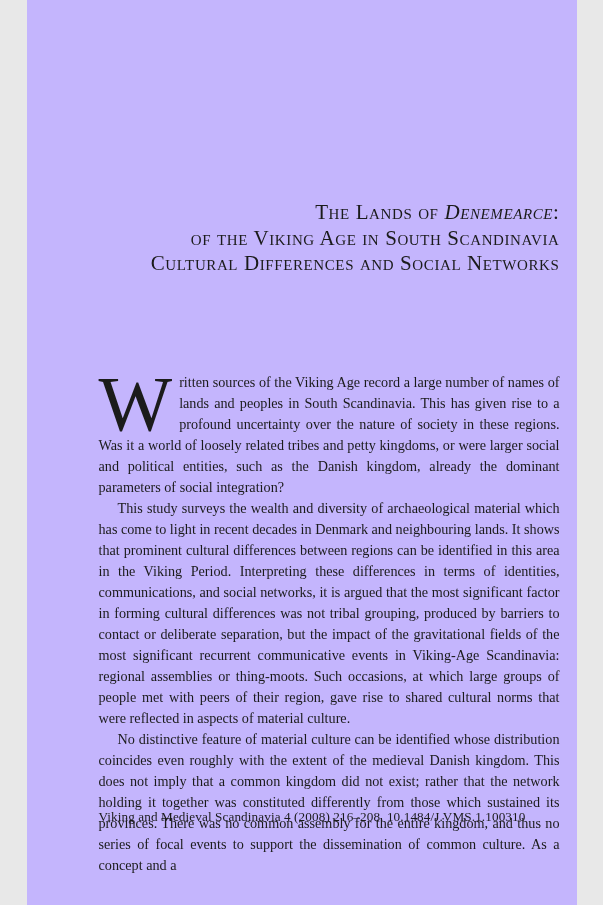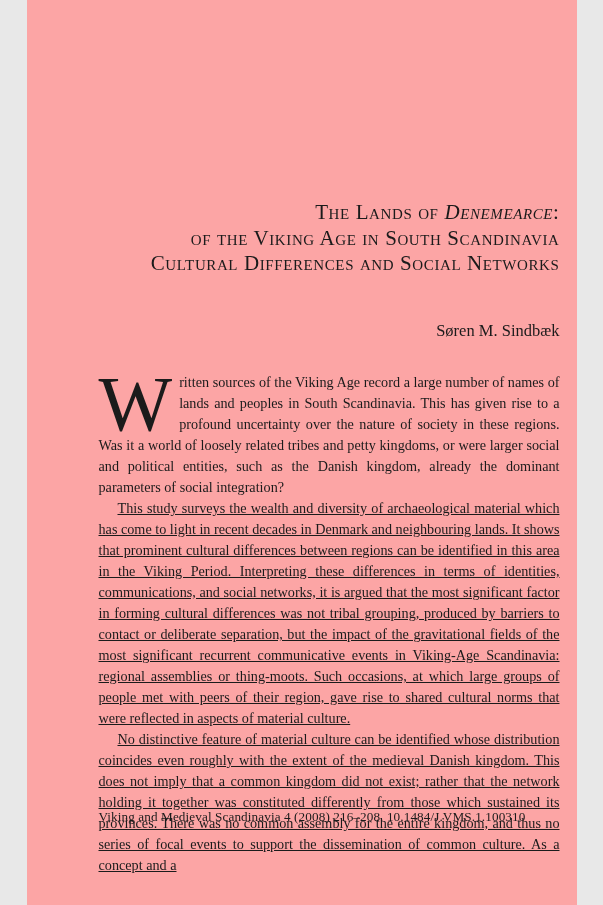--- a/index.html
+++ b/index.html
@@ -1,21 +1,21 @@
 <!DOCTYPE html>
 <html><head>
 <meta charset="utf-8">
 <style>
   html, body { margin: 0; padding: 0; background: #e8e8e8; }
   .page {
     position: relative;
     width: 550px;
     height: 905px;
     margin: 0 auto;
-    background: #fca5a5;
+    background: #c4b5fd;
     font-family: "Liberation Serif", serif;
     color: #1b1b1b;
     overflow: hidden;
   }
   .title-block {
     position: absolute;
     top: 200px;
     left: 72px;
     width: 461px;
     text-align: right;
@@ -37,21 +37,21 @@
   .body-text {
     position: absolute;
     top: 372px;
     left: 72px;
     width: 461px;
     font-size: 14.2px;
     line-height: 21px;
     text-align: justify;
   }
   .body-text p { margin: 0; }
-  .para-indent { text-indent: 19px; text-decoration: underline; }
+  .para-indent { text-indent: 19px; }
   .dropcap {
     float: left;
     font-size: 78px;
     line-height: 58px;
     margin: 3px 7px 0 0;
   }
   .footer {
     position: absolute;
     top: 809px;
     left: 72px;
@@ -65,21 +65,20 @@
 <body>
 
 <div class="page">
 
   <header class="title-block">
     <div><span>The Lands of </span><span class="title-italic">Denemearce</span><span>:</span></div>
     <div>of the Viking Age in South Scandinavia</div>
     <div>Cultural Differences and Social Networks</div>
   </header>
 
-  <div class="author">Søren M. Sindbæk</div>
 
   <main class="body-text">
     <p><span class="dropcap">W</span><span>ritten sources of the Viking Age record a large number of names of lands and peoples in South Scandinavia. This has given rise to a profound uncertainty over the nature of society in these regions. Was it a world of loosely related tribes and petty kingdoms, or were larger social and political entities, such as the Danish kingdom, already the dominant parameters of social integration?</span></p>
     <p class="para-indent">This study surveys the wealth and diversity of archaeological material which has come to light in recent decades in Denmark and neighbouring lands. It shows that prominent cultural differences between regions can be identified in this area in the Viking Period. Interpreting these differences in terms of identities, communications, and social networks, it is argued that the most significant factor in forming cultural differences was not tribal grouping, produced by barriers to contact or deliberate separation, but the impact of the gravitational fields of the most significant recurrent communicative events in Viking-Age Scandinavia: regional assemblies or thing-moots. Such occasions, at which large groups of people met with peers of their region, gave rise to shared cultural norms that were reflected in aspects of material culture.</p>
     <p class="para-indent">No distinctive feature of material culture can be identified whose distribution coincides even roughly with the extent of the medieval Danish kingdom. This does not imply that a common kingdom did not exist; rather that the network holding it together was constituted differently from those which sustained its provinces. There was no common assembly for the entire kingdom, and thus no series of focal events to support the dissemination of common culture. As a concept and a</p>
   </main>
 
   <footer class="footer"><span class="footer-italic">Viking and Medieval Scandinavia</span><span> 4 (2008) 216–208. 10.1484/J.VMS.1.100310</span></footer>
 
 </div>

